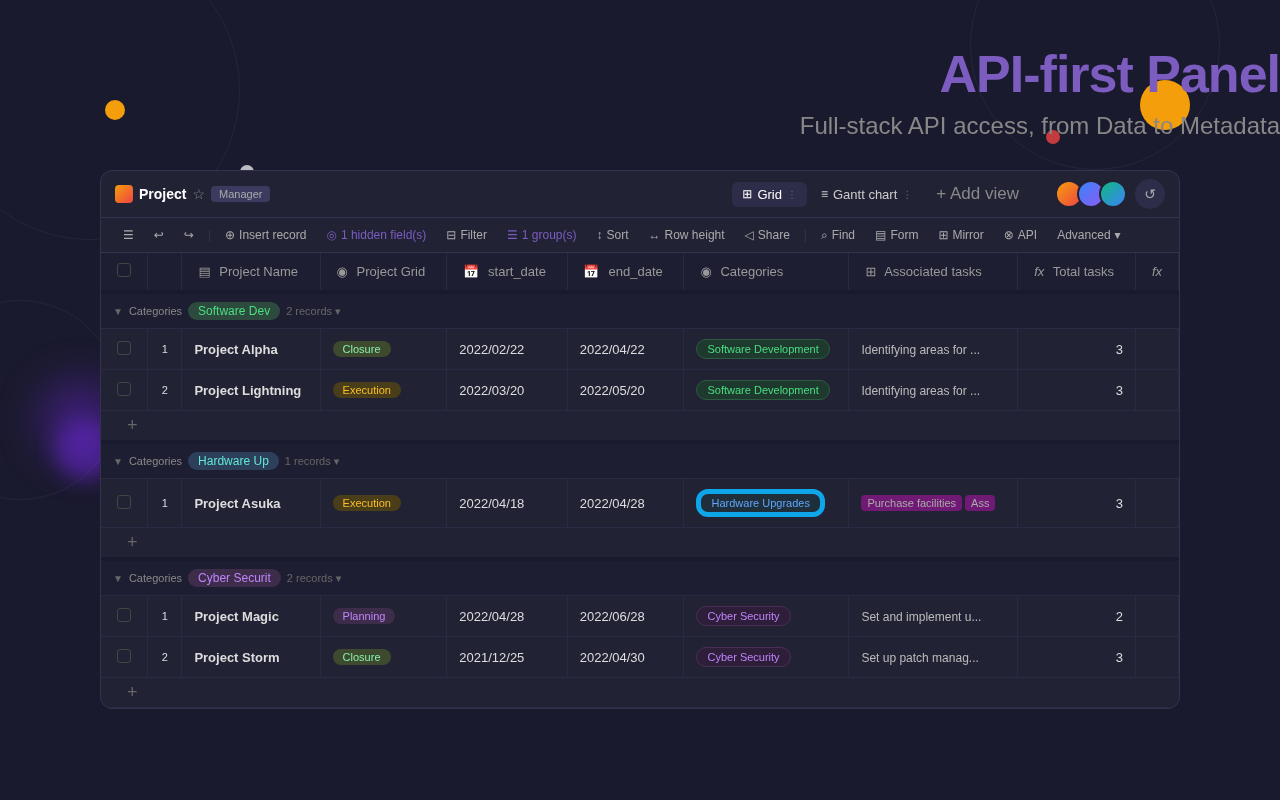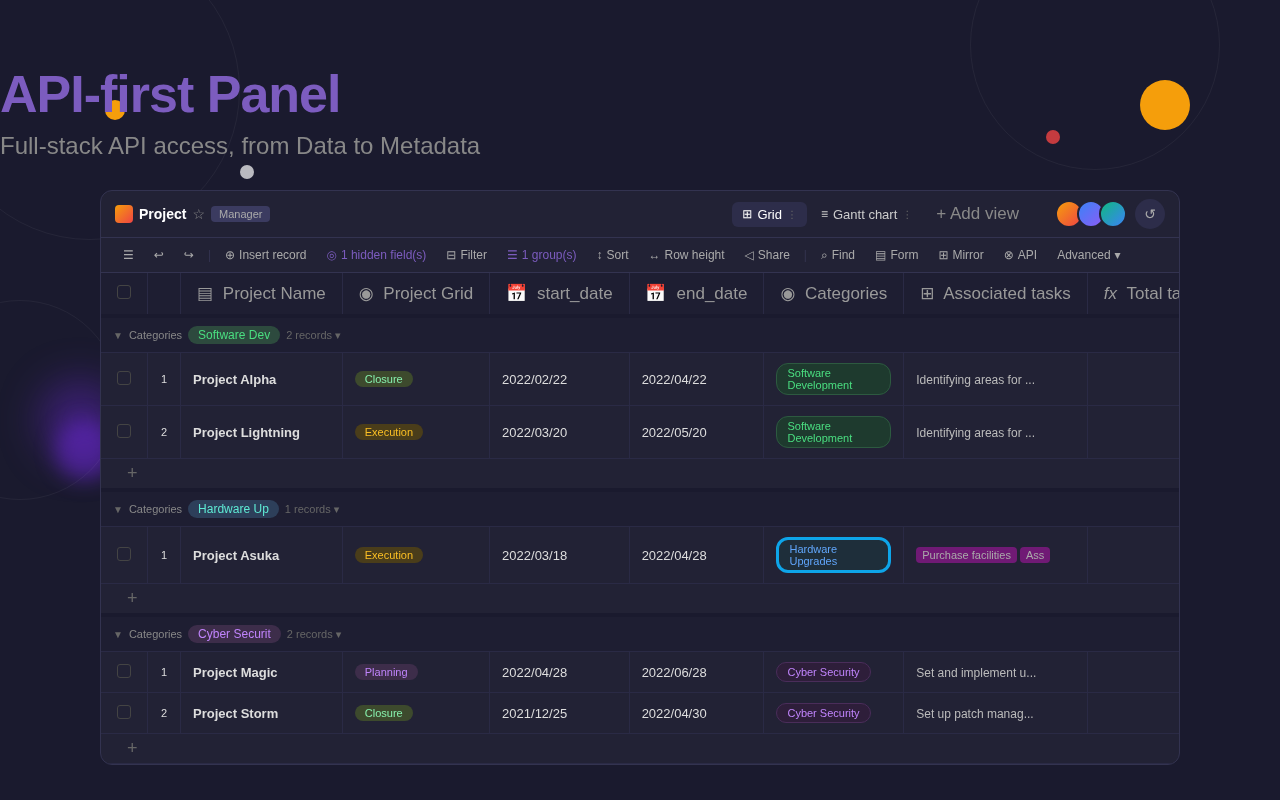--- a/index.html
+++ b/index.html
@@ -21,22 +21,22 @@
     }
     .bg-circle-outline {
       position: absolute;
       border-radius: 50%;
       border: 1px solid rgba(255,255,255,0.05);
       pointer-events: none;
     }
 
     
     .header {
-      text-align: left;
-      padding-top: 64px;
+      text-align: right;
+      padding-top: 44px;
       padding-bottom: 20px;
       position: relative;
       z-index: 2;
     }
     .header h1 {
       font-size: 52px;
       font-weight: 800;
       color: #ffffff;
       letter-spacing: -1px;
     }
@@ -191,21 +191,21 @@
       background: #1e1e32;
       border-bottom: 1px solid #333350;
     }
     thead th {
       padding: 10px 16px;
       text-align: left;
       font-weight: 500;
       color: #999;
       white-space: nowrap;
       border-right: 1px solid #2a2a45;
-      font-size: 17px;
+      font-size: 13px;
     }
     thead th:first-child { width: 36px; }
     thead th .col-icon { margin-right: 5px; }
 
     
     .group-row td {
       background: #1e1e32;
       padding: 8px 12px;
       border-bottom: 1px solid #2a2a45;
       border-top: 4px solid #1a1a2e;
@@ -253,21 +253,21 @@
     .phase-planning { background: #3d2d4a; color: #c084fc; }
 
     .cat-badge {
       display: inline-block;
       padding: 3px 10px;
       border-radius: 12px;
       font-size: 11px;
       font-weight: 500;
     }
     .cat-software { background: #1e3a2e; color: #4ade80; border: 1px solid #2d5a40; }
-    .cat-hardware { background: #1e2e3a; color: #60a5fa; border: 3px solid #0ea5e9; }
+    .cat-hardware { background: #1e2e3a; color: #60a5fa; border: 5px solid #0ea5e9; }
     .cat-cyber { background: #2e1e3a; color: #c084fc; border: 1px solid #4a2d5a; }
 
     .associated-task {
       color: #bbb;
       font-size: 12px;
       white-space: nowrap;
       overflow: hidden;
       text-overflow: ellipsis;
       max-width: 160px;
     }
@@ -504,21 +504,21 @@
       <span class="group-name-badge badge-hardware">Hardware Up</span>
       <span class="records-count">1 records ▾</span>
     </div>
   </td>
           </tr>
           <tr class="data-row">
       <td style="text-align:center;"><span class="cb"></span></td>
       <td class="row-num">1</td>
       <td class="project-name-cell">Project Asuka</td>
       <td><span class="phase-badge phase-execution">Execution</span></td>
-      <td>2022/03/18</td>
+      <td>2022/04/18</td>
       <td>2022/04/28</td>
       <td><span class="cat-badge cat-hardware">Hardware Upgrades</span></td>
       <td><span class="task-chip">Purchase facilities</span><span class="task-chip">Ass</span></td>
       <td class="total-tasks-num">3</td>
       <td></td>
     </tr>
           <tr>
             <td colspan="10" class="add-row-td"><span class="add-row-btn">+</span></td>
           </tr>
           <tr class="group-row">

